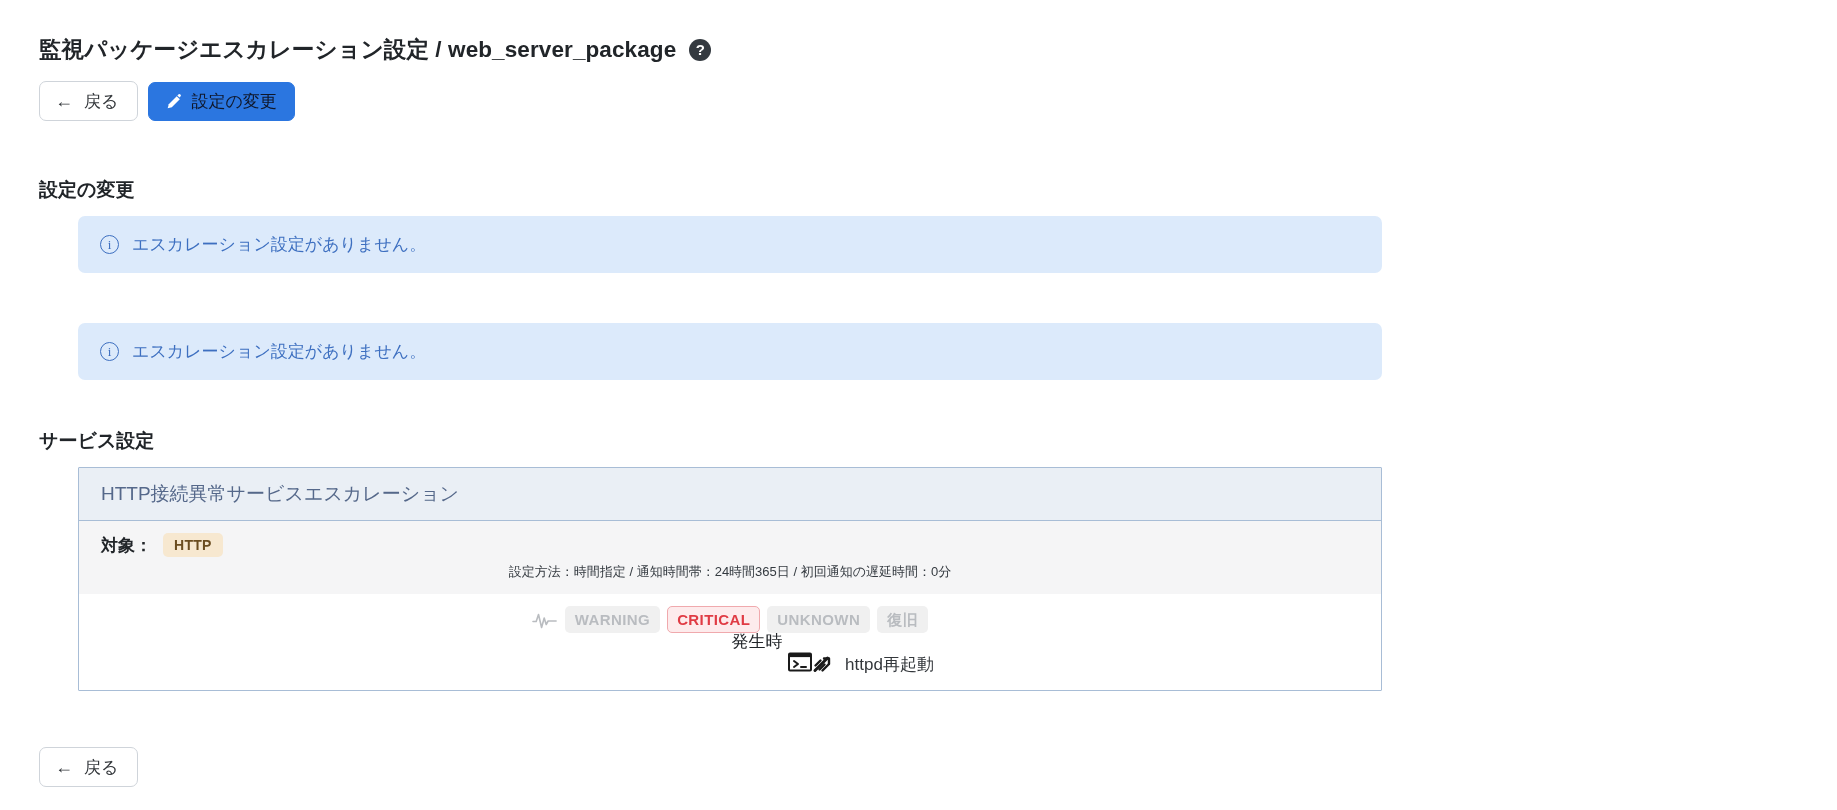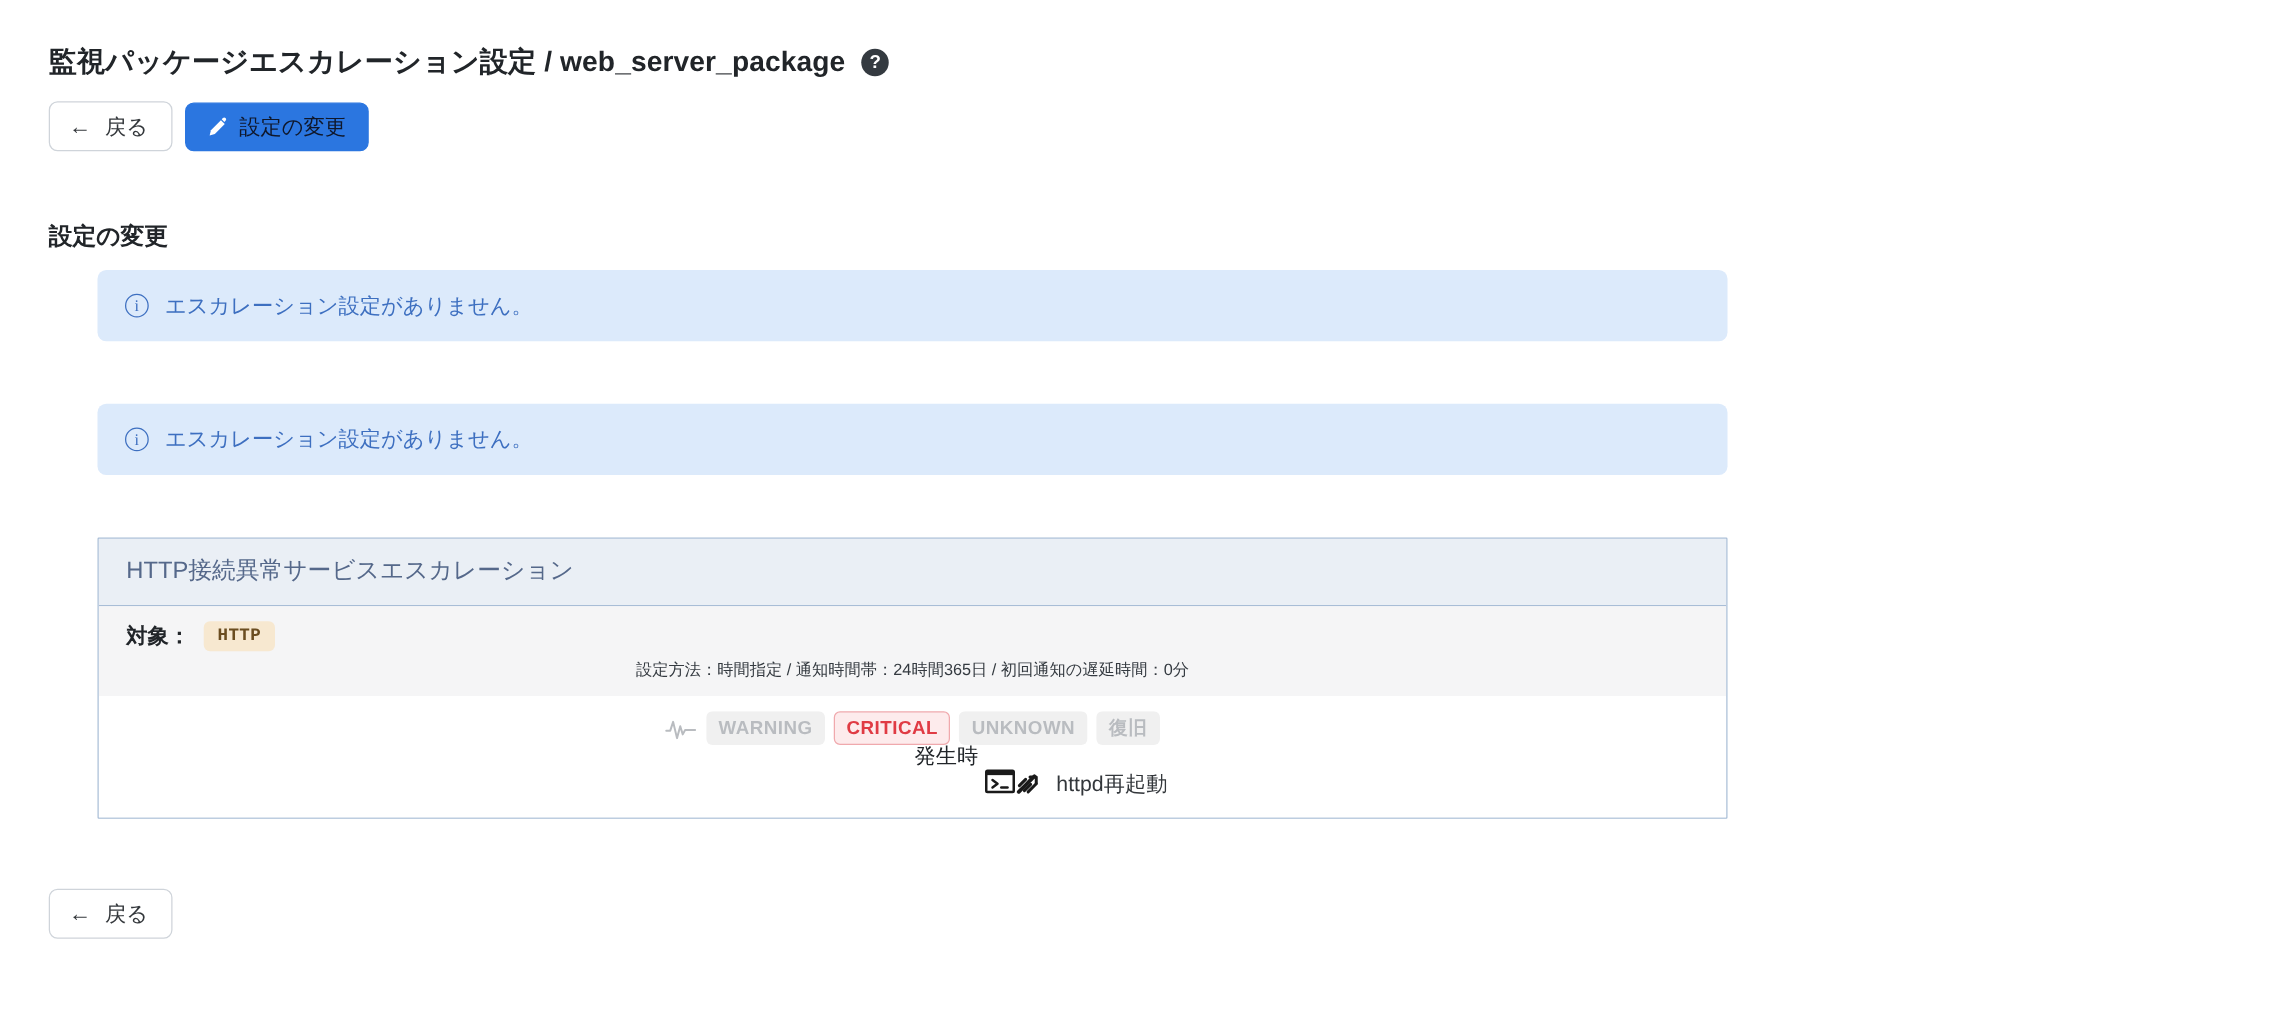--- a/index.html
+++ b/index.html
@@ -170,21 +170,20 @@
   }
   .badge-target {
     background: #f7e8d0;
     color: #6b4d20;
     font-size: 14px;
     font-weight: bold;
     padding: 5px 11px;
     border-radius: 5px;
     line-height: 1;
     letter-spacing: 0.3px;
-    font-family: Liberation Mono, monospace;
   }
   .meta-detail {
     font-size: 13px;
     color: #343a40;
     line-height: 1.3;
   }
   .card-row {
     display: flex;
     align-items: center;
     background: #ffffff;
@@ -285,20 +284,21 @@
   </div>
 
   <div class="section">
     <div class="alert-info">
       <span class="info-circle">i</span>
       <span>エスカレーション設定がありません。</span>
     </div>
   </div>
 
   <div class="section">
+    <div class="section-heading">サービス設定</div>
 
     <div class="service-card">
       <div class="card-header">HTTP接続異常サービスエスカレーション</div>
 
       <div class="card-meta">
         <div class="meta-target">
           <span class="meta-label">対象：</span>
           <span class="badge-target">HTTP</span>
         </div>
         <div class="meta-detail">設定方法：時間指定 / 通知時間帯：24時間365日 / 初回通知の遅延時間：0分</div>

